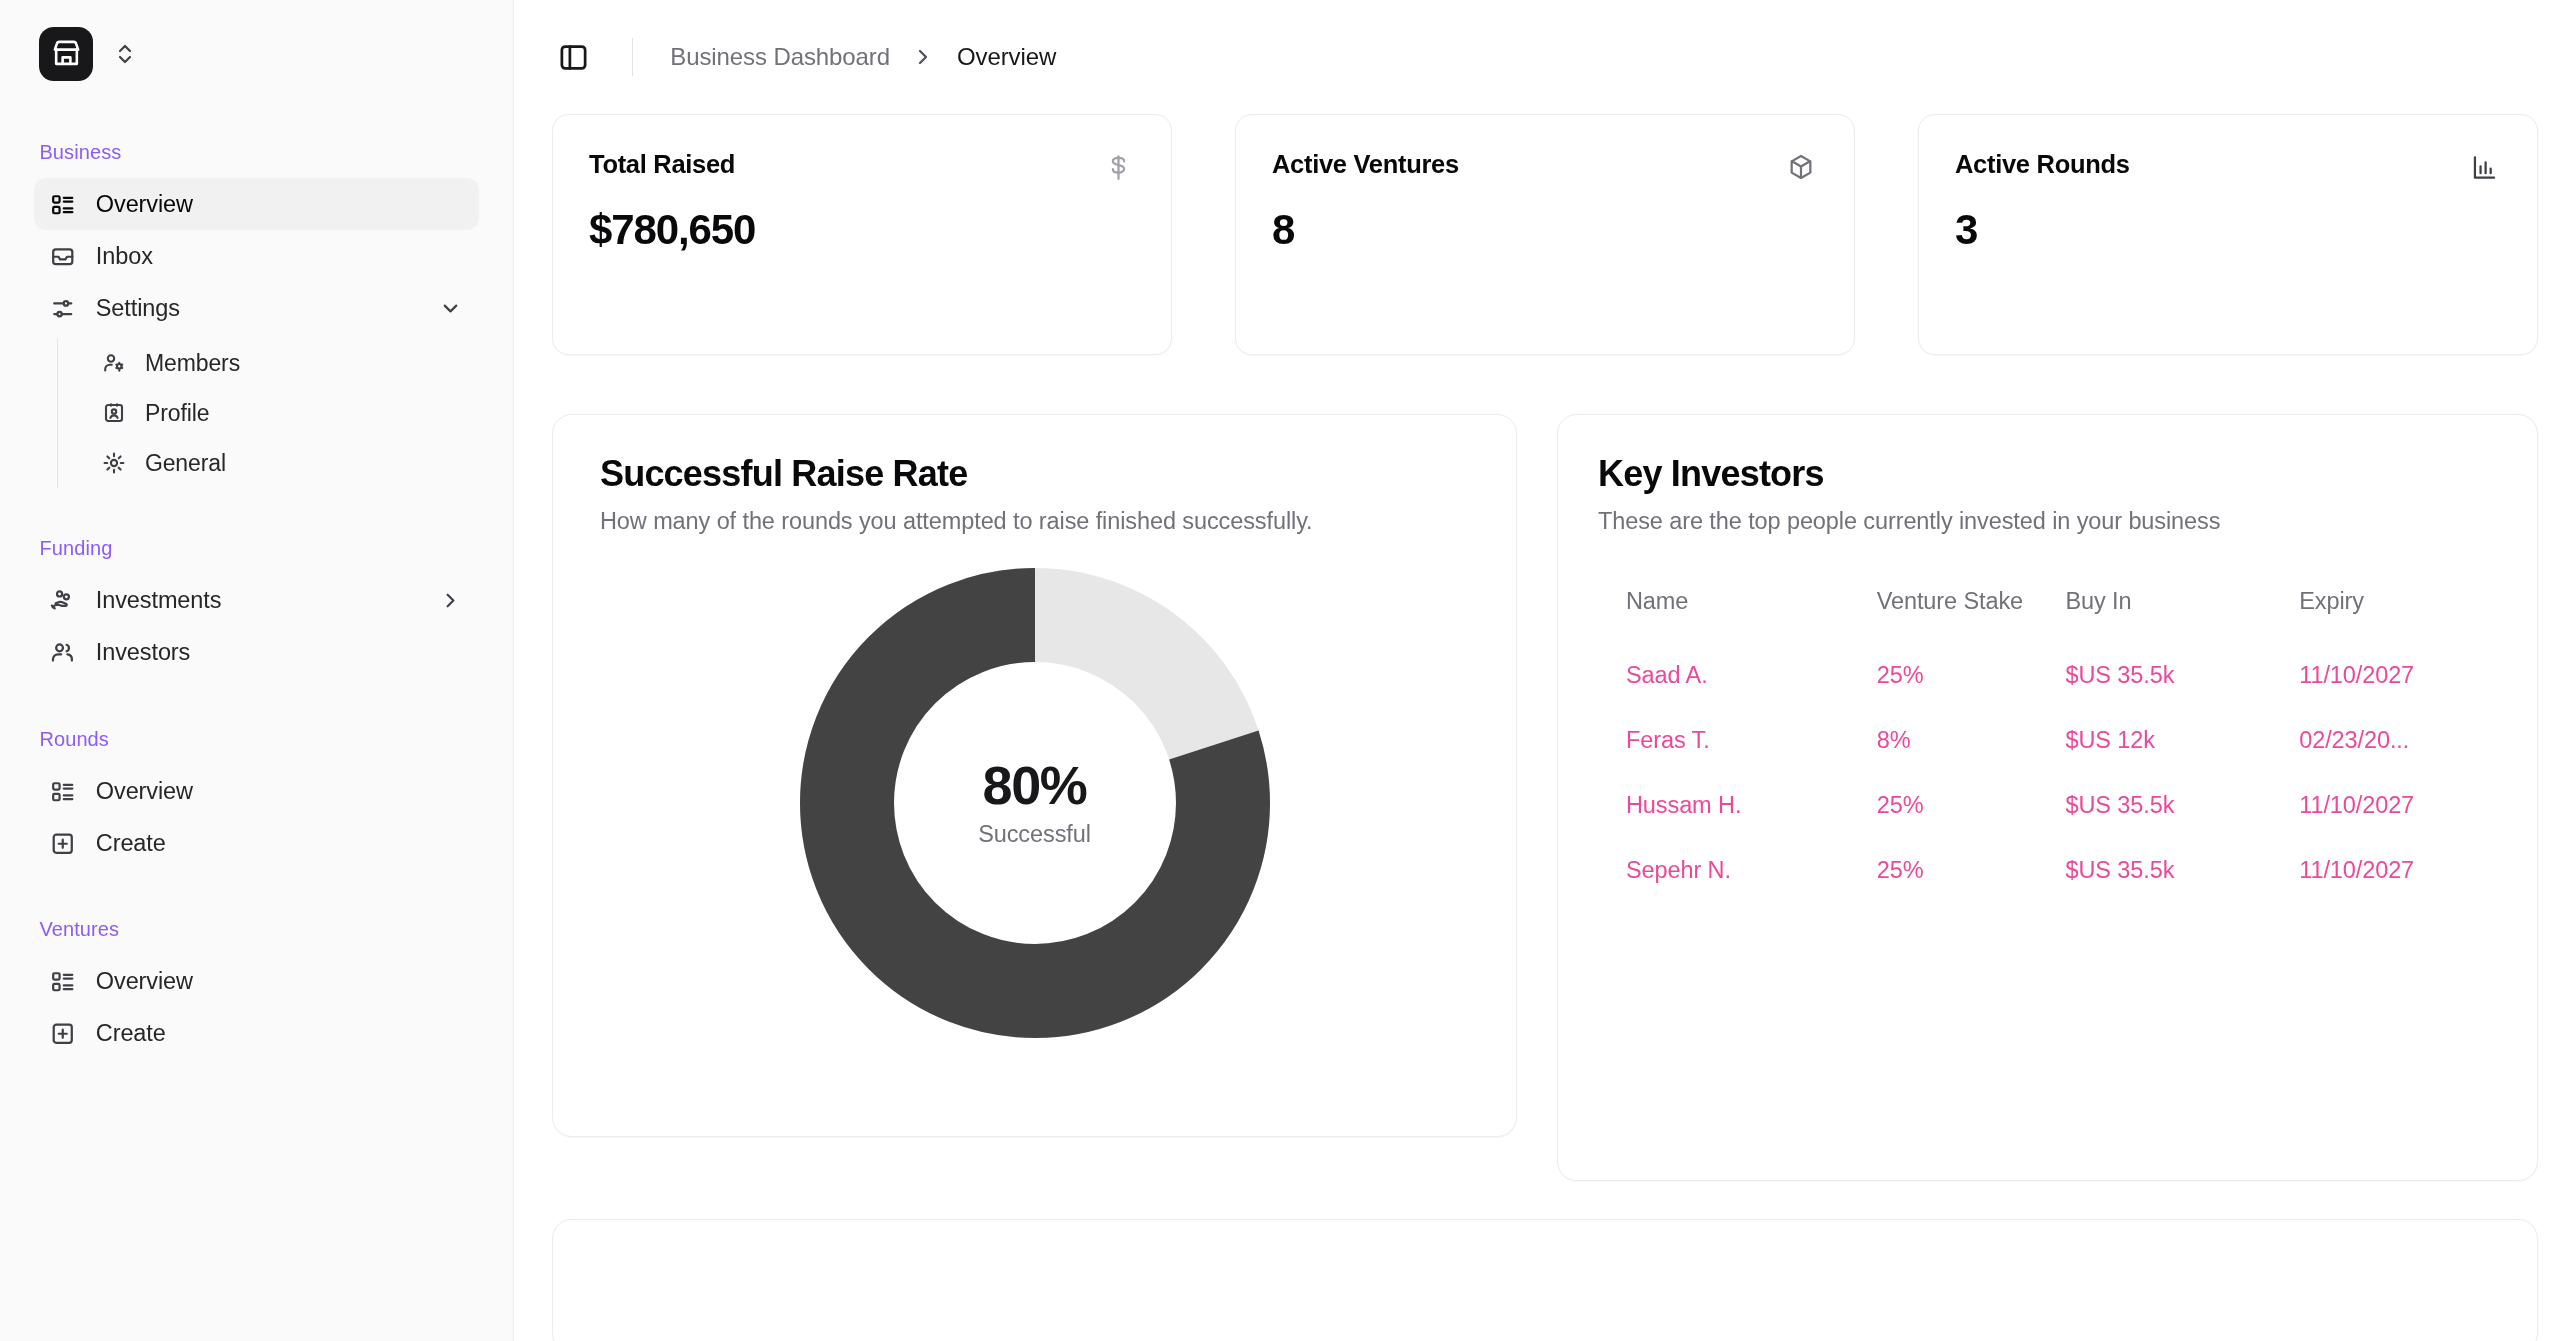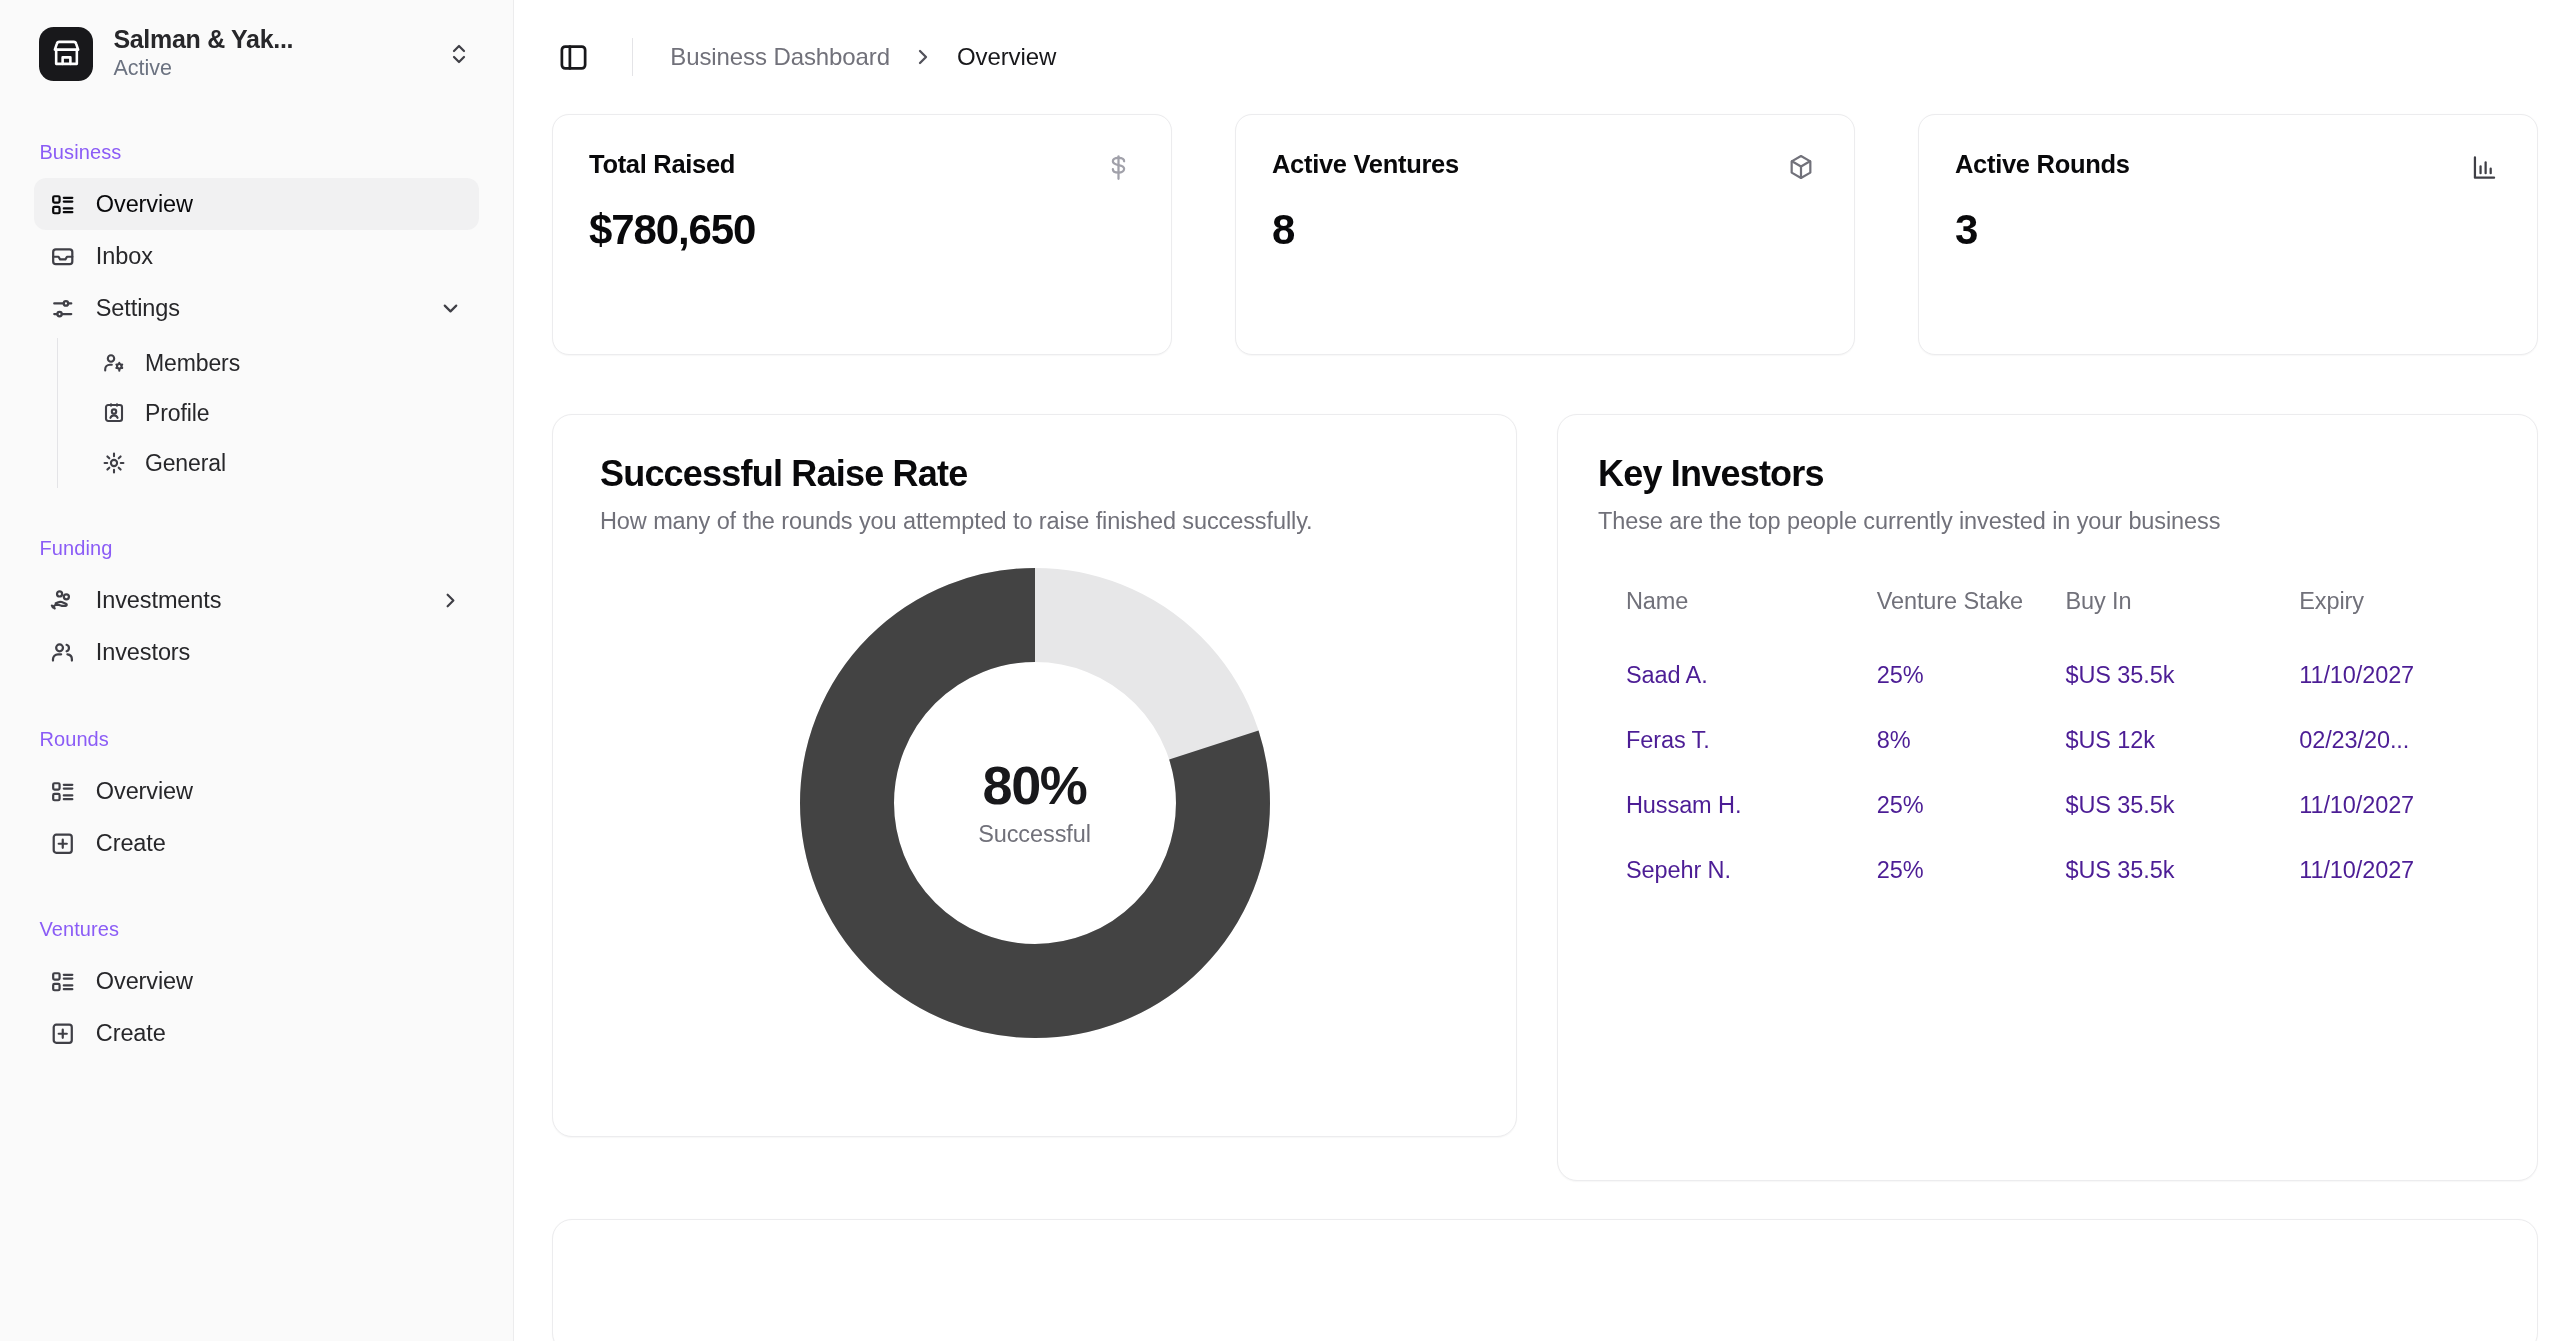--- a/index.html
+++ b/index.html
@@ -130,21 +130,21 @@
   .donut-pct { font-size:54px; font-weight:700; color:#18181b; letter-spacing:-1.3px; line-height:1; }
   .donut-lbl { margin-top:9.4px; font-size:23.5px; color:#71717a; letter-spacing:-0.1px; }
 
   
   .inv-table { width:100%; margin-top:48px; border-collapse:collapse; }
   .inv-table th {
     text-align:left; font-size:23.5px; font-weight:400; color:#71717a;
     letter-spacing:-0.1px; padding:0 0 27px 0; vertical-align:top; line-height:1.28;
   }
   .inv-table td {
-    text-align:left; font-size:23.5px; font-weight:400; color:#4c1d95;
+    text-align:left; font-size:23.5px; font-weight:400; color:#ec4899;
     letter-spacing:-0.1px; padding:19px 0 19px 0; white-space:nowrap;
   }
   .inv-table th:nth-child(1), .inv-table td:nth-child(1) { width:31%; padding-left:28px; }
   .inv-table th:nth-child(2), .inv-table td:nth-child(2) { width:21%; }
   .inv-table th:nth-child(3), .inv-table td:nth-child(3) { width:26%; }
   .inv-table th:nth-child(4), .inv-table td:nth-child(4) { width:22%; }
   .inv-table tbody tr { cursor:pointer; }
 
   
   .bottom-card {
@@ -162,24 +162,20 @@
 
   <aside class="sidebar">
 
     <div class="workspace">
       <div class="ws-logo">
         <svg width="31" height="31" viewBox="0 0 24 24" fill="none" stroke="#ffffff" stroke-width="2" stroke-linecap="round" stroke-linejoin="round">
           <path d="M3 9h18l-1.5-4.5A2 2 0 0 0 17.6 3H6.4a2 2 0 0 0-1.9 1.5z"></path>
           <path d="M4 9v11h16V9"></path>
           <path d="M9 20v-5h6v5"></path>
         </svg>
-      </div>
-      <div class="ws-text">
-        <div class="ws-name">Salman &amp; Yak...</div>
-        <div class="ws-status">Active</div>
       </div>
       <div class="ws-chevrons">
         <svg width="24" height="24" viewBox="0 0 24 24" fill="none" stroke="#3f3f46" stroke-width="2.2" stroke-linecap="round" stroke-linejoin="round">
           <path d="M7 15l5 5 5-5"></path>
             <path d="M7 9l5-5 5 5"></path>
         </svg>
       </div>
     </div>
 
     <div class="gap-md"></div>

